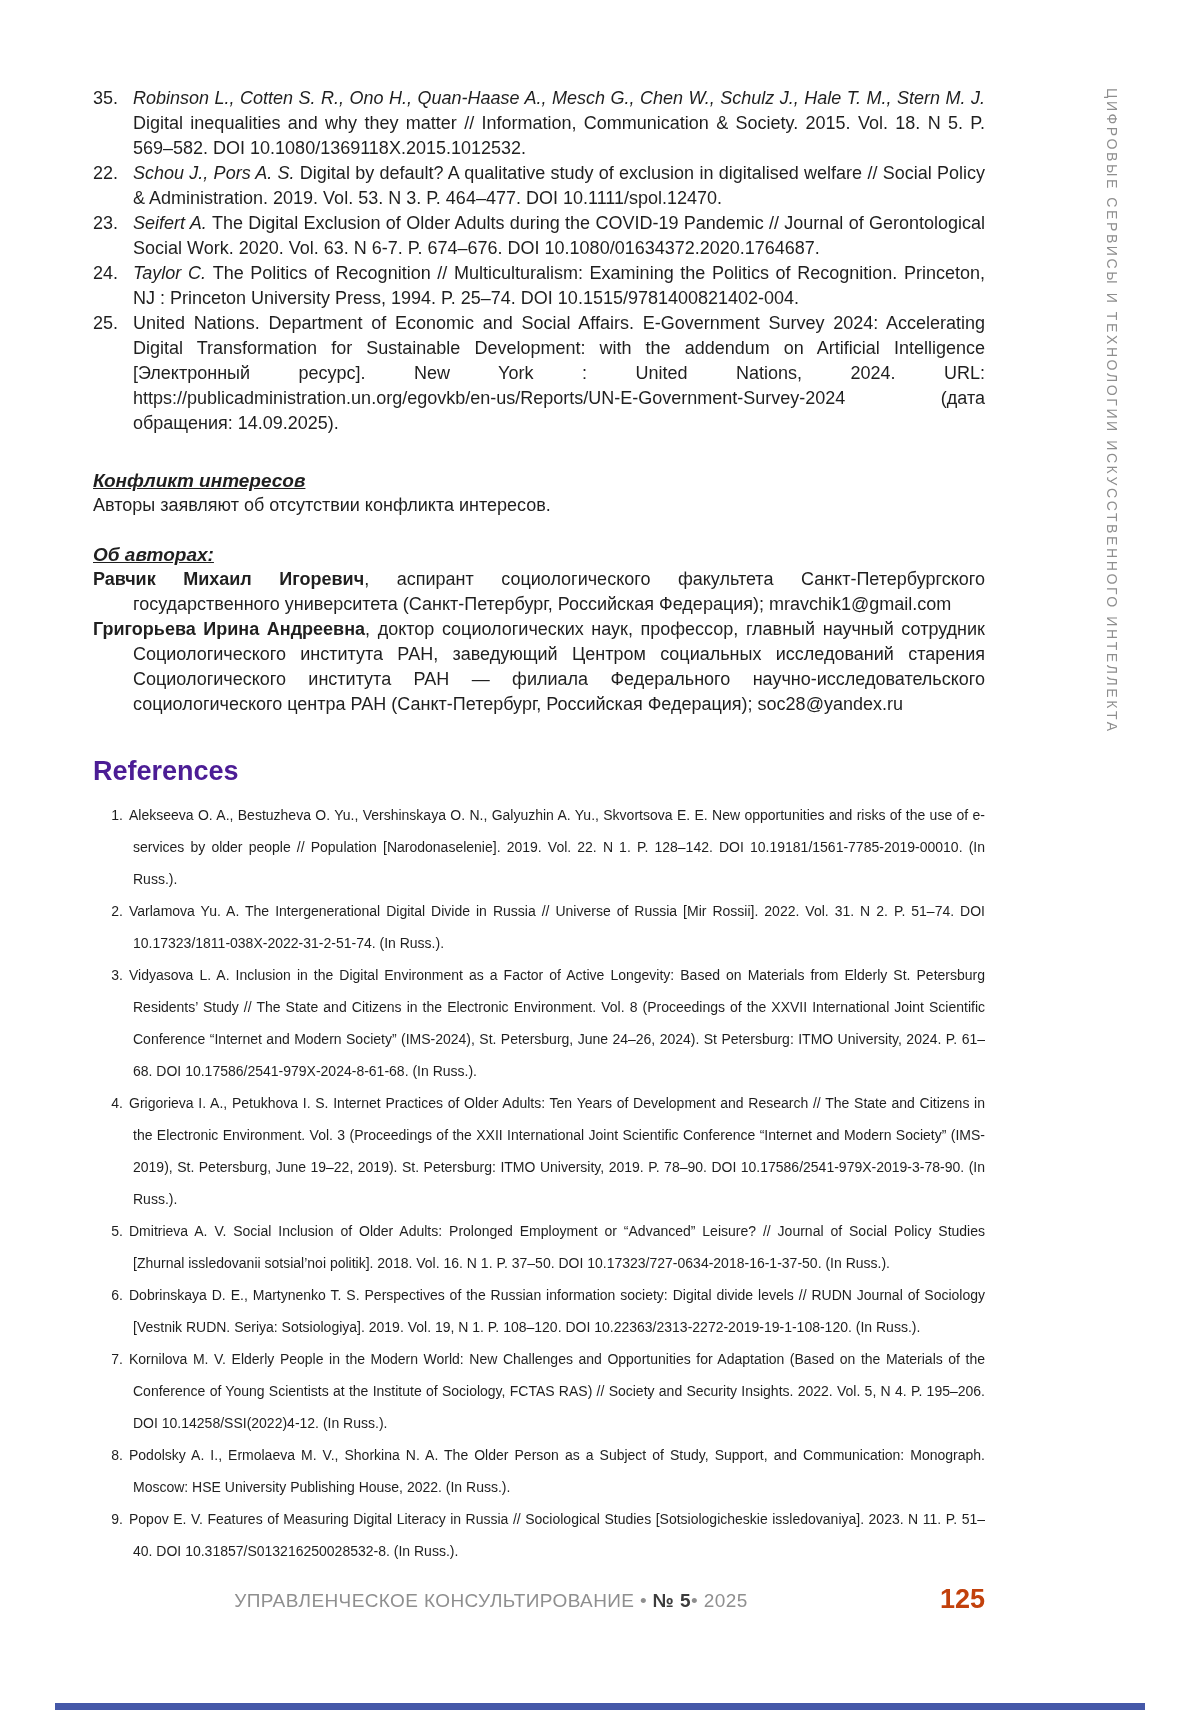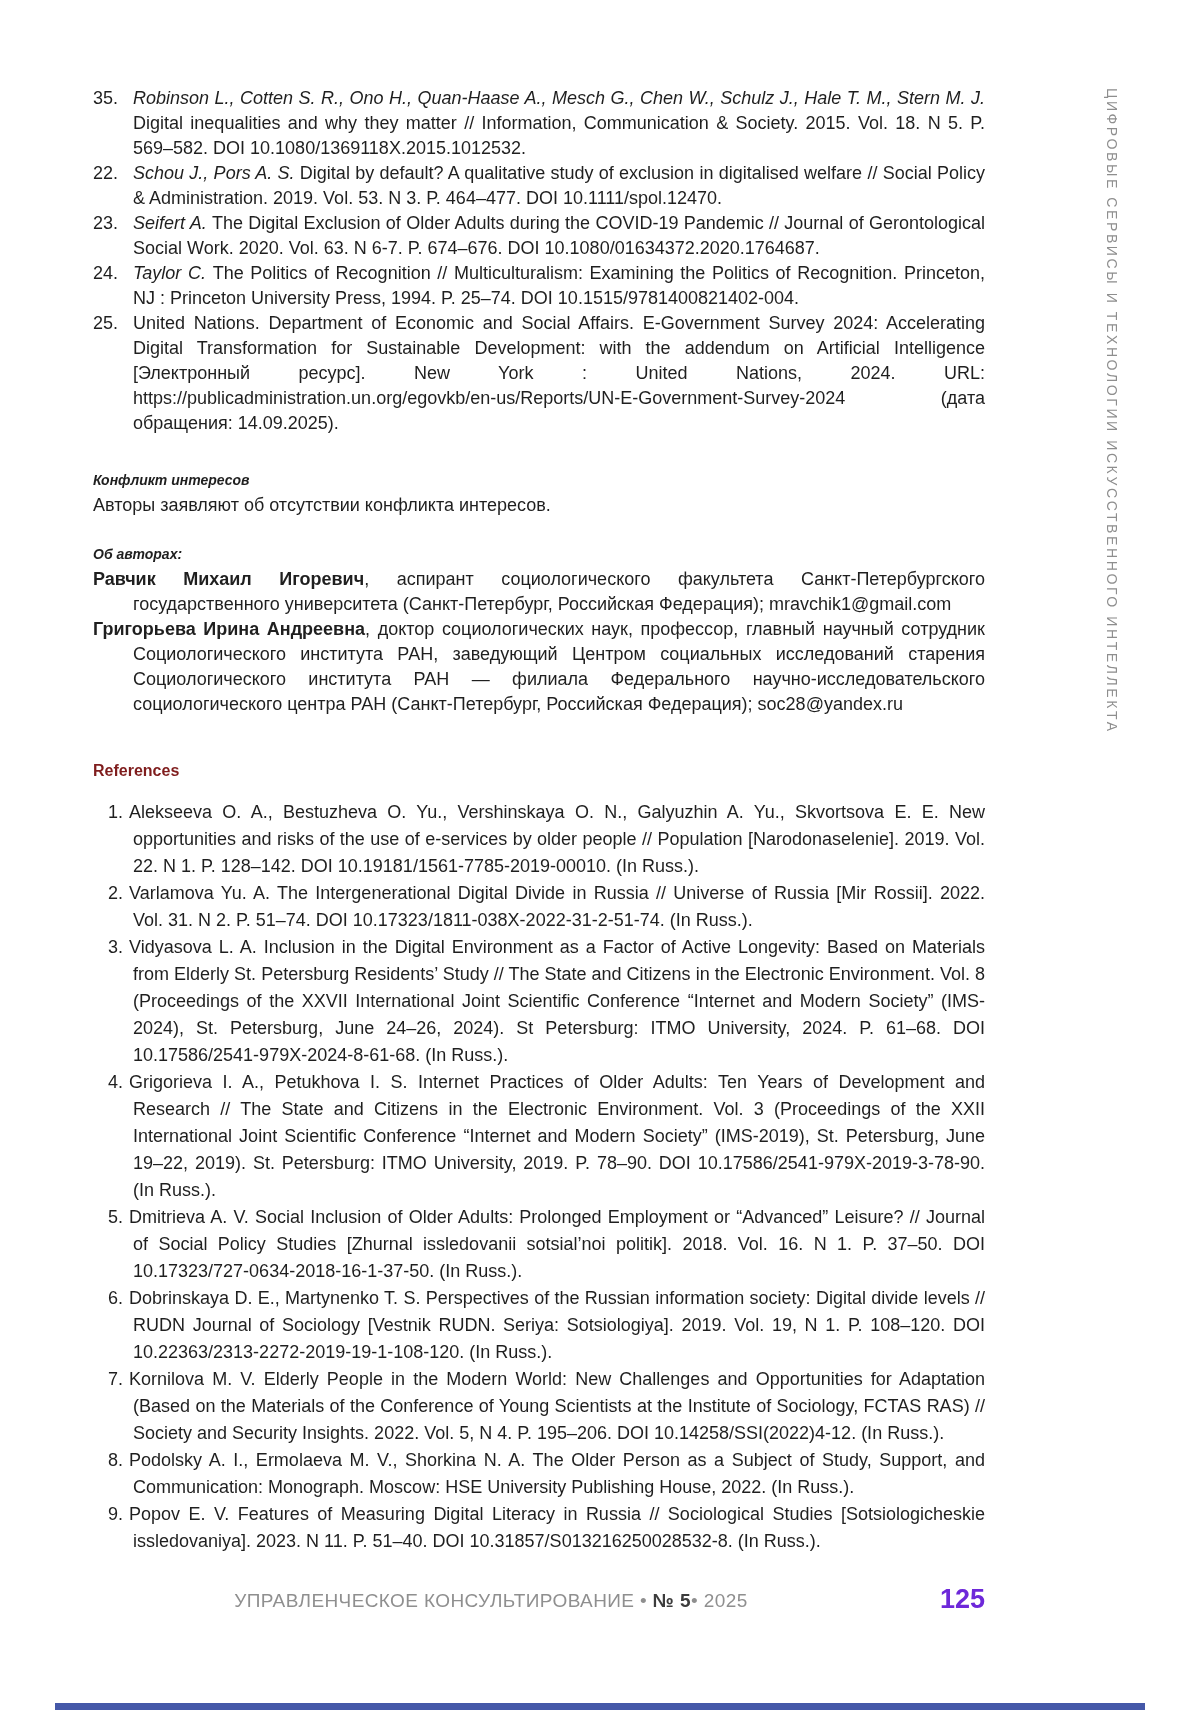--- a/index.html
+++ b/index.html
@@ -17,55 +17,55 @@
     width:892px;
   }
   
   .ref {
     margin:0;
     padding-left:40px;
     text-indent:-40px;
     text-align:justify;
   }
   .ref-ru { font-size:18px; line-height:25px; }
-  .ref-en { font-size:18px; line-height:27px; }
+  .ref-en { font-size:14px; line-height:32px; }
   .num {
     display:inline-block;
     width:34px;
     margin-right:6px;
     text-align:left;
     text-indent:0;
   }
   .ref-en .num { width:30px; text-align:right; }
   .auth { font-style:italic; }
   
   .sec-heading {
     margin:32px 0 0 0;
-    font-size:14px; line-height:25px;
-    font-weight:bold; font-style:italic;
+    font-size:19px; line-height:25px;
+    font-weight:bold; font-style:italic;text-decoration:underline;
   }
   .sec-heading.about { margin-top:24px; }
   .plain {
     margin:0;
     font-size:18px; line-height:25px;
     text-align:justify;
   }
   .author-p {
     margin:0;
     padding-left:40px;
     text-indent:-40px;
     font-size:18px; line-height:25px;
     text-align:justify;
   }
   .author-name { font-weight:bold; }
   .refs-title {
     margin:40px 0 14px 0;
-    font-size:16px; line-height:28px;
+    font-size:27px; line-height:28px;
     font-weight:bold; font-style:normal;
-    color:#7f1d1d;
+    color:#4c1d95;
   }
   
   .side-label {
     position:absolute;
     left:1104px; top:88px;
     writing-mode:vertical-rl;
     font-size:14px;
     letter-spacing:2.6px;
     color:#8e8e8e;
     white-space:nowrap;
@@ -85,21 +85,21 @@
     letter-spacing:0.4px;
     color:#8f8f8f;
     white-space:nowrap;
   }
   .footer-center .issue { font-weight:bold; color:#3c3c3c; }
   .footer-page-number {
     position:absolute;
     right:0; top:-2px;
     font-size:27px;
     font-weight:bold;
-    color:#6d28d9;
+    color:#c2410c;
   }
   
   .bottom-bar {
     position:absolute;
     left:55px; right:55px; bottom:0;
     height:7px;
     background:#4558a8;
   }
 </style>
 </head>

